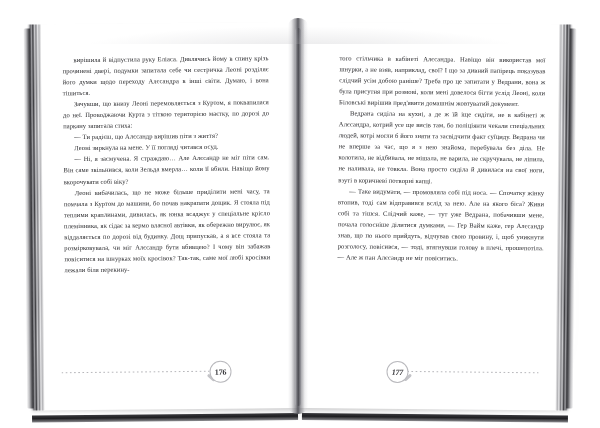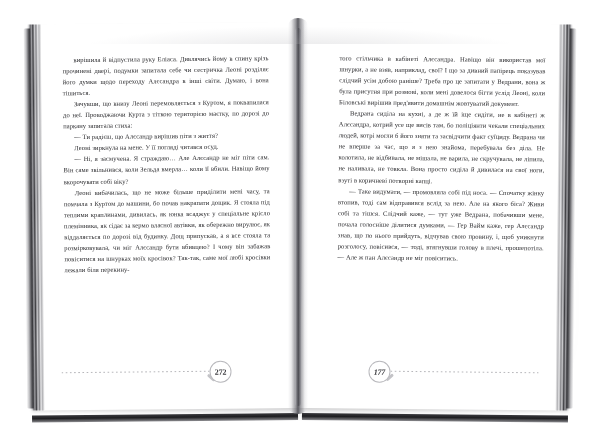--- a/index.html
+++ b/index.html
@@ -220,21 +220,21 @@
   .footer.left  .dots { left: 12px; }
   .footer.right .dots { left: 68px; }
 
   .magnifier {
     position: absolute;
     top: 0px;
     width: 22px;
     height: 22px;
   }
   .footer.left  .magnifier { left: 160px; }
-  .footer.right .magnifier { left: 46px; font-style: italic; }
+  .footer.right .magnifier { left: 64px; font-style: italic; }
 
   .mag-ring {
     position: absolute;
     inset: 0;
     border: 1.4px solid #b9b9bd;
     border-radius: 50%;
     background: #ffffff;
     box-sizing: border-box;
   }
   .mag-handle {
@@ -287,21 +287,21 @@
         <p class="indent">Леоні зиркнула на мене. У її погляді читався осуд.</p>
         <p class="indent">— Ні, я засмучена. Я страждаю… Але Алєсандр не міг піти сам. Він саме звільнився, коли Зельда вмерла… коли її вбили. Навіщо йому вкорочувати собі віку?</p>
         <p class="indent">Леоні вибачилась, що не може більше приділити мені часу, та помчала з Куртом до машини, бо почав накрапати дощик. Я стояла під теплими краплинами, дивилась, як юнка всаджує у спеціальне крісло племінника, як сідає за кермо власної автівки, як обережно вирулює, як віддаляється по дорозі від будинку. Дощ припускав, а я все стояла та розмірковувала, чи міг Алєсандр бути вбивцею? І чому він забажав повіситися на шнурках моїх кросівок? Так-так, саме мої любі кросівки лежали біля перекину-</p>
       </div>
 
       <div class="footer left">
         <div class="dots"></div>
         <div class="magnifier">
           <div class="mag-handle"></div>
           <div class="mag-ring"></div>
-          <div class="pagenum">272</div>
+          <div class="pagenum">176</div>
         </div>
       </div>
     </div>
     <div class="edge-bottom-left"></div>
 
     <div class="page-right">
       <div class="edge-right"></div>
       <div class="edge-right-outer"></div>
 
       <div class="textcol right">

